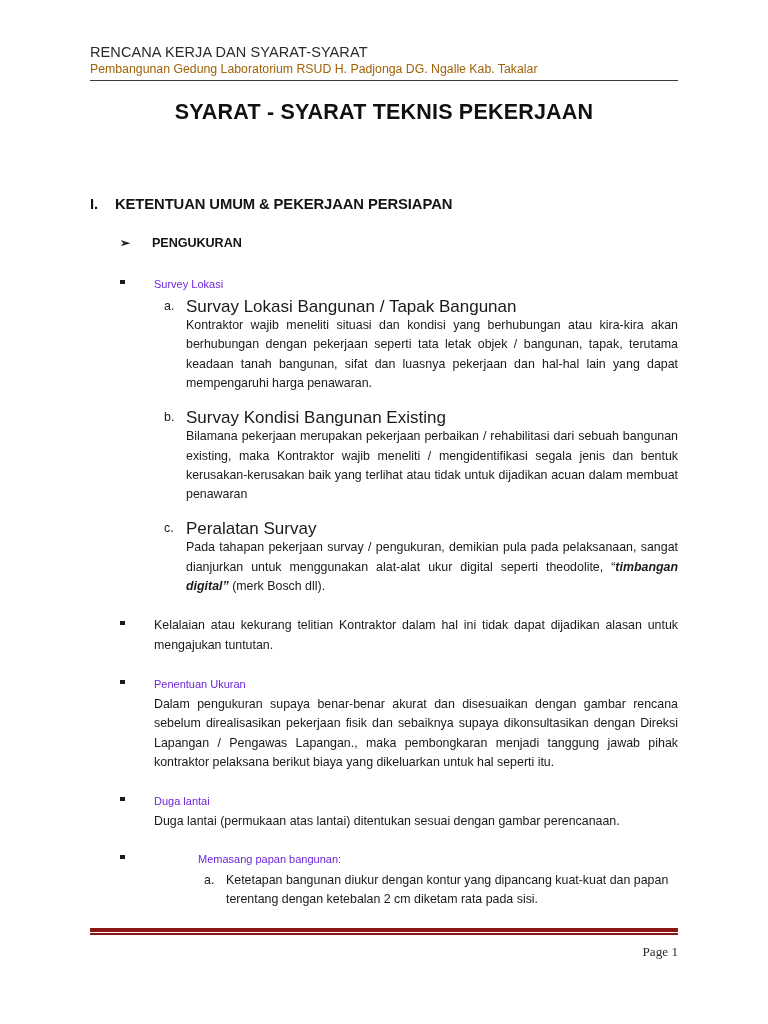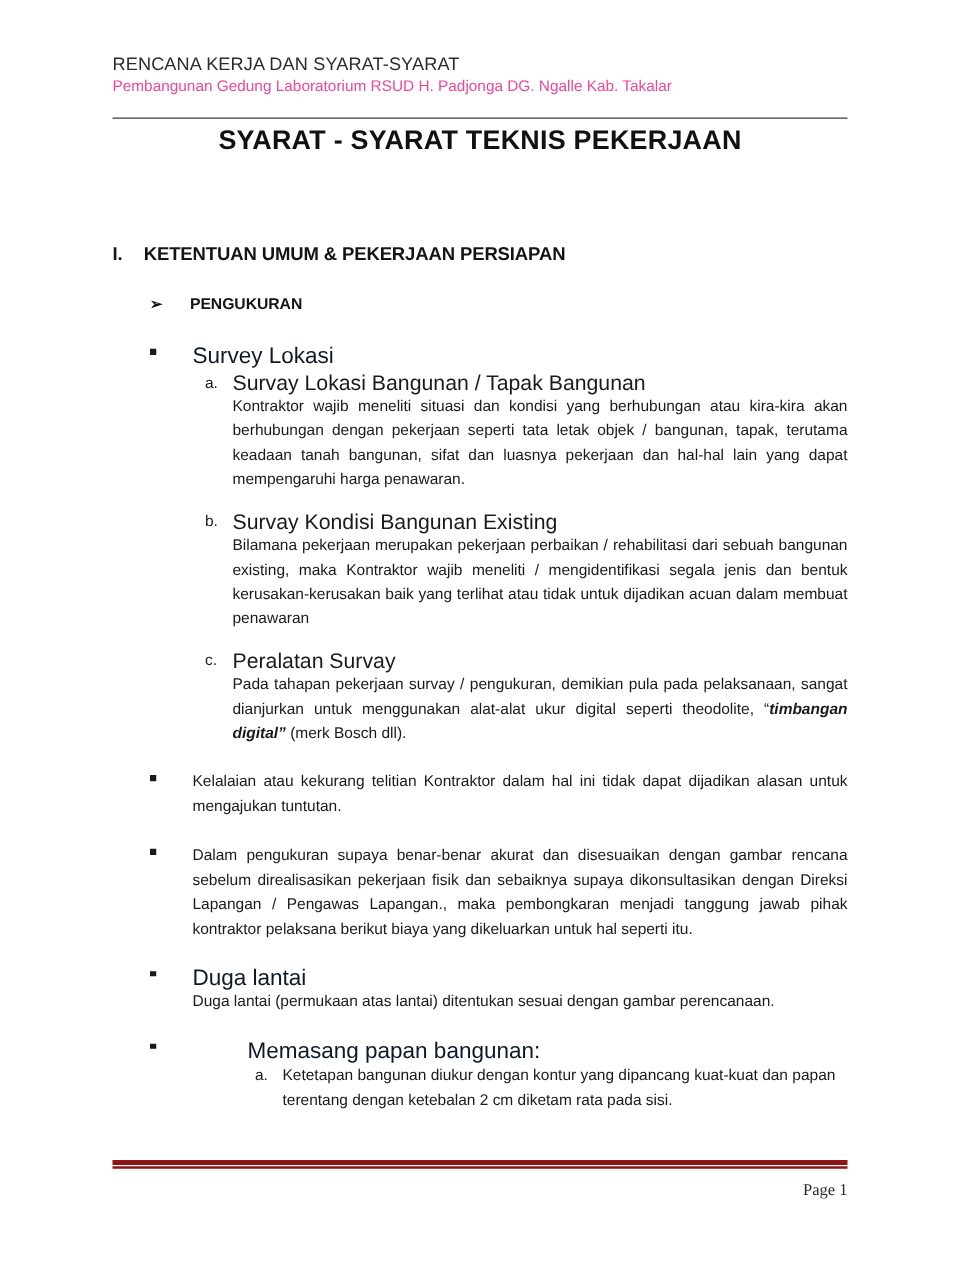--- a/index.html
+++ b/index.html
@@ -35,23 +35,23 @@
   .header-line1 {
     font-size: 14.5px;
     line-height: 17px;
     letter-spacing: 0.1px;
     color: #2b2b2b;
     white-space: nowrap;
   }
   .header-line2 {
     font-size: 12.3px;
     line-height: 16px;
-    color: #ec4899;
+    color: #a16207;
     white-space: nowrap;
-    padding-bottom: 16px;
+    padding-bottom: 2px;
   }
   .header-rule {
     width: 588px;
     height: 0;
     border-bottom: 1.6px solid #3a3a3a;
     margin-top: 1px;
   }
 
   
   .doc-title {
@@ -118,23 +118,23 @@
   }
   .sq-bullet i {
     display: inline-block;
     width: 4.5px;
     height: 4.5px;
     background: #1a1a1a;
   }
   .bullet-body { flex: 1; }
 
   .item-title {
-    font-size: 18px;
+    font-size: 11px;
     line-height: 19.5px;
-    color: #0f172a;
+    color: #6d28d9;
   }
 
   p.body {
     margin: 0;
     font-size: 12.4px;
     line-height: 19.4px;
     text-align: justify;
     color: #1a1a1a;
   }
   p.body.ragged { text-align: left; }
@@ -255,20 +255,21 @@
     <div class="bullet-block" style="margin-top:20px;">
       <span class="sq-bullet"><i></i></span>
       <div class="bullet-body">
         <p class="body">Kelalaian atau kekurang telitian Kontraktor dalam hal ini tidak dapat dijadikan alasan untuk mengajukan tuntutan.</p>
       </div>
     </div>
 
     <div class="bullet-block" style="margin-top:20px;">
       <span class="sq-bullet"><i></i></span>
       <div class="bullet-body">
+        <div class="item-title">Penentuan Ukuran</div>
         <p class="body">Dalam pengukuran supaya benar-benar akurat dan disesuaikan dengan gambar rencana sebelum direalisasikan pekerjaan fisik dan sebaiknya supaya dikonsultasikan dengan Direksi Lapangan / Pengawas Lapangan., maka pembongkaran menjadi tanggung jawab pihak kontraktor pelaksana berikut biaya yang dikeluarkan untuk hal seperti  itu.</p>
       </div>
     </div>
 
     <div class="bullet-block" style="margin-top:20px;">
       <span class="sq-bullet"><i></i></span>
       <div class="bullet-body">
         <div class="item-title">Duga lantai</div>
         <p class="body">Duga lantai (permukaan atas lantai) ditentukan sesuai dengan gambar perencanaan.</p>
       </div>

